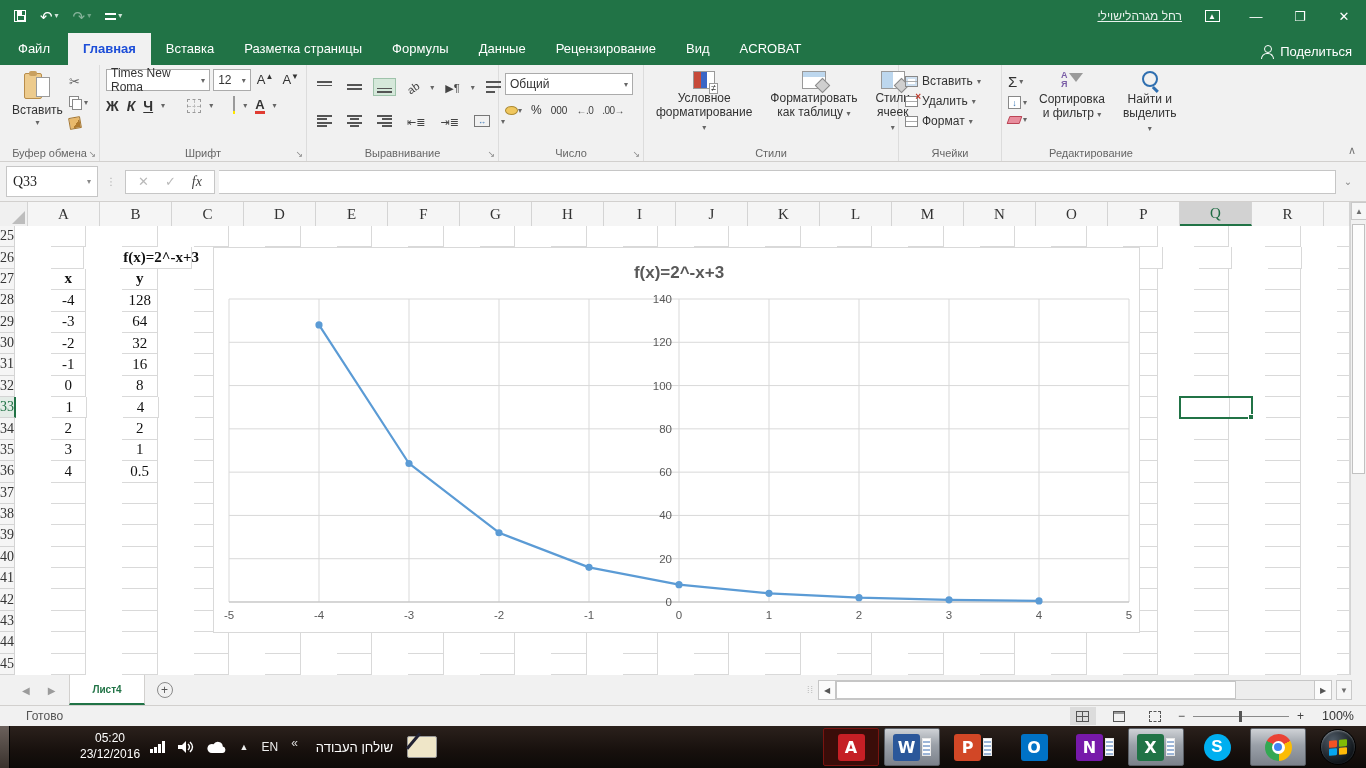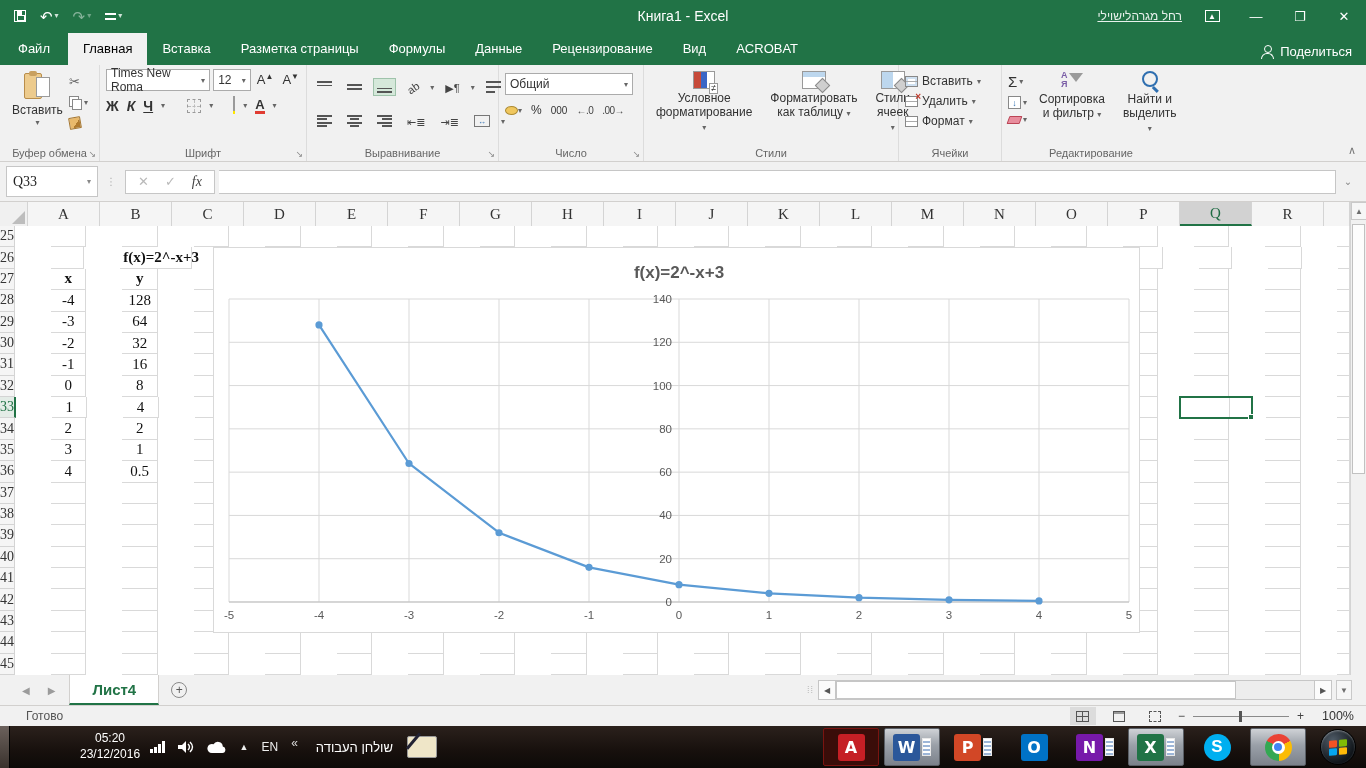--- a/index.html
+++ b/index.html
@@ -20,21 +20,21 @@
   .tb-title { position:absolute; left:0; right:0; text-align:center; font-size:14px; color:#fff; pointer-events:none; }
   .tb-right { position:absolute; right:0; top:0; height:32px; display:flex; align-items:center; }
   .tb-user { font-size:12px; color:#e8f1ec; margin-right:8px; direction:rtl;text-decoration:underline; }
   .winbtn { width:44px; height:32px; display:flex; align-items:center; justify-content:center; color:#fff; font-size:13px; }
   .ribbon-opts-glyph { width:15px; height:12px; border:1px solid #fff; display:flex; align-items:center; justify-content:center; font-size:8px; }
 
   
   .tabrow { position:absolute; left:0; top:32px; width:1366px; height:33px; background:#217346; display:flex; align-items:flex-end; }
   .rtab { color:#fff; font-size:13px; padding:8px 15px 9px 15px; cursor:default; }
   .rtab.file { background:#217346; padding:8px 18px 9px 18px; }
-  .rtab.active { background:#f1f1f1; color:#000000; font-weight:normal; }
+  .rtab.active { background:#f1f1f1; color:#1d4ed8; font-weight:bold; }
   .tellme { display:flex; align-items:center; color:#fff; font-size:13px; padding:8px 10px 9px 10px; gap:6px; }
   .bulb { width:13px; height:13px; border:1.3px solid #fff; border-radius:50%; position:relative; display:inline-block; }
   .bulb:after { content:""; position:absolute; left:4px; bottom:-4px; width:3px; height:3px; border-left:1.3px solid #fff; border-right:1.3px solid #fff; }
   .share { position:absolute; right:14px; bottom:6px; display:flex; align-items:center; gap:6px; color:#fff; font-size:13px; }
   .person-glyph { position:relative; width:13px; height:13px; display:inline-block; }
   .person-glyph:before { content:""; position:absolute; left:3px; top:0; width:6px; height:6px; border:1.3px solid #fff; border-radius:50%; }
   .person-glyph:after { content:""; position:absolute; left:0; bottom:-1px; width:11px; height:5px; border:1.3px solid #fff; border-bottom:none; border-radius:6px 6px 0 0; }
 
   
   .ribbon { position:absolute; left:0; top:65px; width:1366px; height:97px; background:#f1f1f1; border-bottom:1px solid #d2d0ce; display:flex; }
@@ -140,21 +140,21 @@
   .vscroll { position:absolute; right:0; top:202px; width:16px; height:473px; background:#f1f1f1; border-left:1px solid #d4d4d4; }
   .vs-up { width:16px; height:18px; background:#f6f6f6; border:1px solid #c9c9c9; display:flex; align-items:center; justify-content:center; font-size:8px; color:#6d6d6d; }
   .vs-thumb { position:absolute; left:1px; top:22px; width:13px; height:250px; background:#fdfdfd; border:1px solid #c1c1c1; }
 
   
   .chartbox { position:absolute; left:213px; top:247px; width:927px; height:386px; background:#fff; border:1px solid #d9d9d9; z-index:5; }
 
   
   .sheetrow { position:absolute; left:0; top:675px; width:1366px; height:31px; background:#f1f1f1; border-bottom:1px solid #d2d0ce; display:flex; align-items:stretch; }
   .snav { display:flex; align-items:center; gap:18px; padding:0 14px 0 22px; color:#9b9b9b; font-size:10px; }
-  .stab { background:#fff; border-right:1px solid #d2d0ce; border-left:1px solid #d2d0ce; border-bottom:2px solid #217346; display:flex; align-items:center; padding:0 22px; font-size:15px; font-weight:bold; color:#217346; }
+  .stab { background:#fff; border-right:1px solid #d2d0ce; border-left:1px solid #d2d0ce; border-bottom:2px solid #217346; display:flex; align-items:center; padding:0 22px; font-size:10px; font-weight:bold; color:#217346; }
   .addsheet { display:flex; align-items:center; justify-content:center; width:40px; color:#666; }
   .addsheet .circ { width:16px; height:16px; border-radius:50%; border:1px solid #8a8a8a; display:flex; align-items:center; justify-content:center; font-size:12px; line-height:1; color:#555; }
   .hs-region { position:absolute; right:14px; top:5px; display:flex; align-items:center; height:20px; }
   .hs-grip { color:#b5b5b5; font-size:9px; margin-right:4px; letter-spacing:1px; }
   .hs-btn { width:18px; height:20px; background:#fbfbfb; border:1px solid #c6c6c6; display:flex; align-items:center; justify-content:center; font-size:8px; color:#555; }
   .hs-track { width:478px; height:20px; background:#ededed; border:1px solid #c6c6c6; border-left:none; border-right:none; position:relative; }
   .hs-thumb { position:absolute; left:0; top:0; width:400px; height:18px; background:#fff; border:1px solid #c6c6c6; }
   .vs-down { width:16px; height:20px; background:#f6f6f6; border:1px solid #c9c9c9; display:flex; align-items:center; justify-content:center; font-size:8px; color:#6d6d6d; margin-left:4px; }
 
   
@@ -209,21 +209,20 @@
       <span class="qbtn">
           <span class="save-glyph"></span>
         </span>
       <span class="qbtn">↶<span class="dd">▾</span></span>
       <span class="qbtn disabled">↷<span class="dd">▾</span></span>
       <span class="qbtn">
           <span class="custom-glyph"></span>
           <span class="dd">▾</span>
         </span>
     </div>
-    <div class="tb-title">Книга1  -  Excel</div>
     <div class="tb-right">
       <span class="tb-user">רחל מגרהלישוילי</span>
       <span class="winbtn">
           <span class="ribbon-opts-glyph">▲</span>
         </span>
       <span class="winbtn">—</span>
       <span class="winbtn">❐</span>
       <span class="winbtn">✕</span>
     </div>
   </div>

